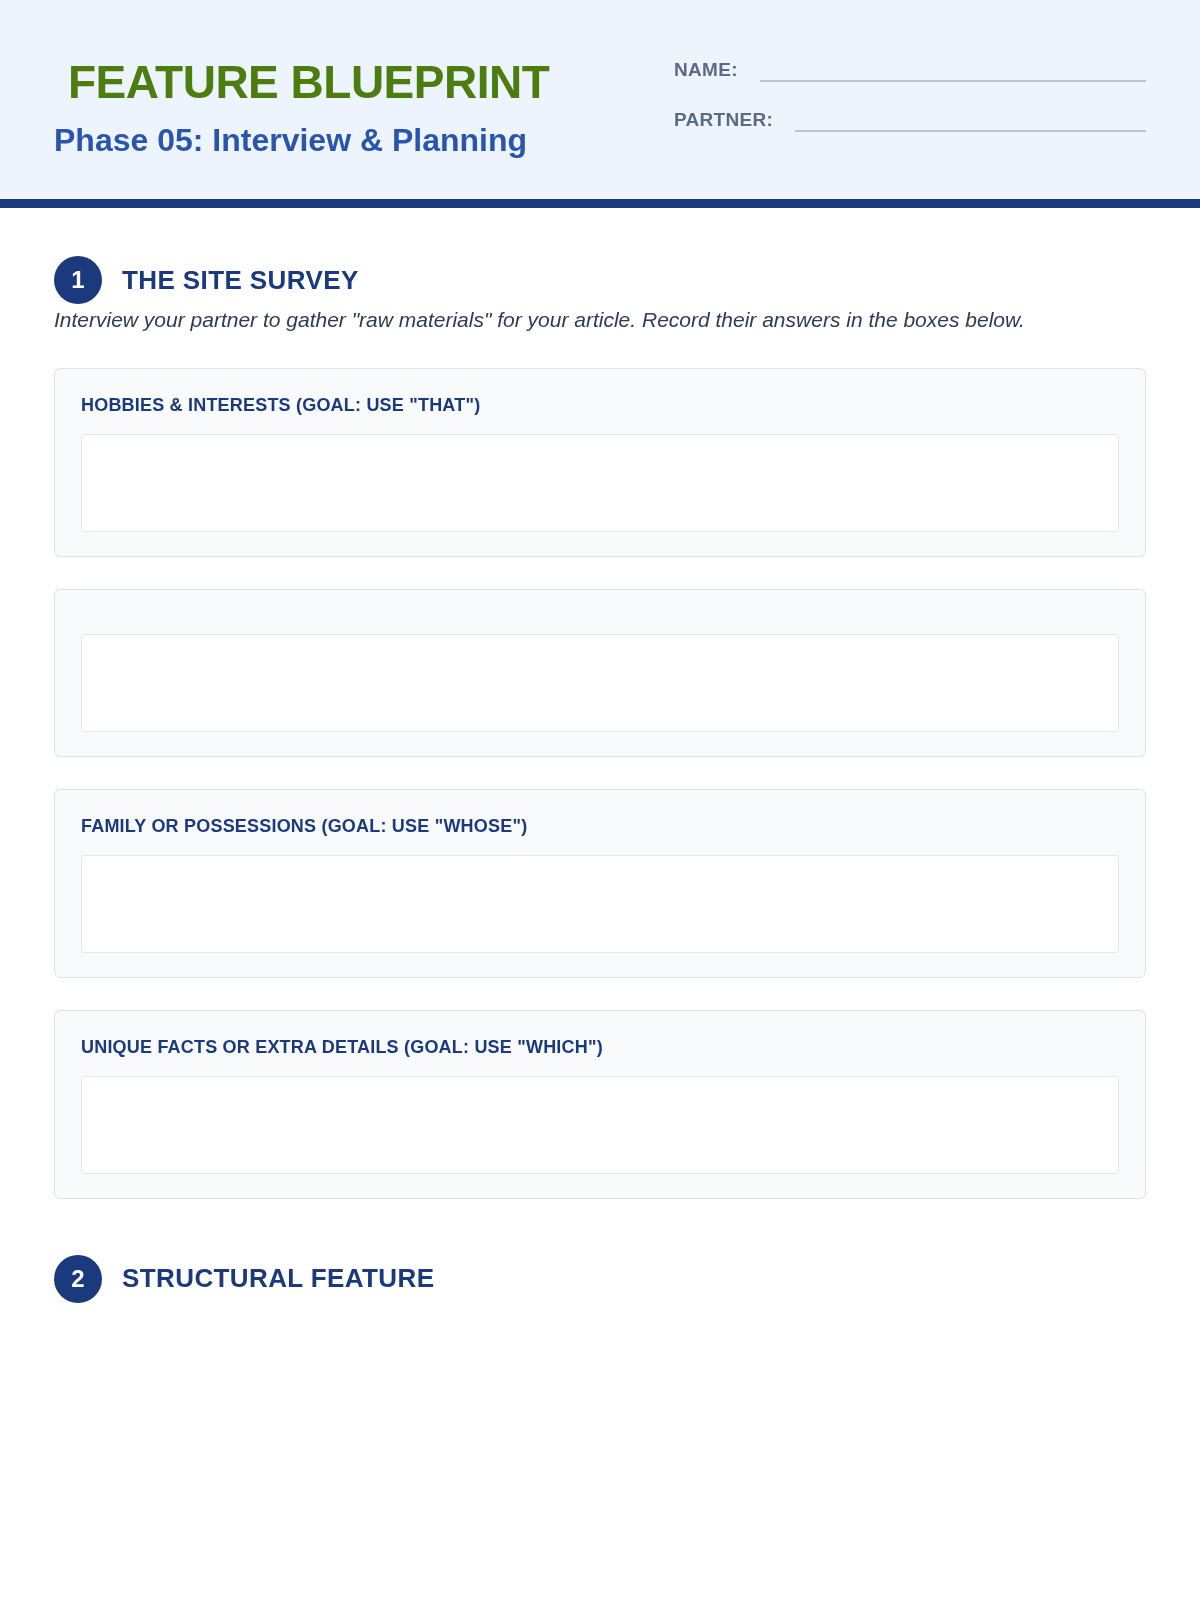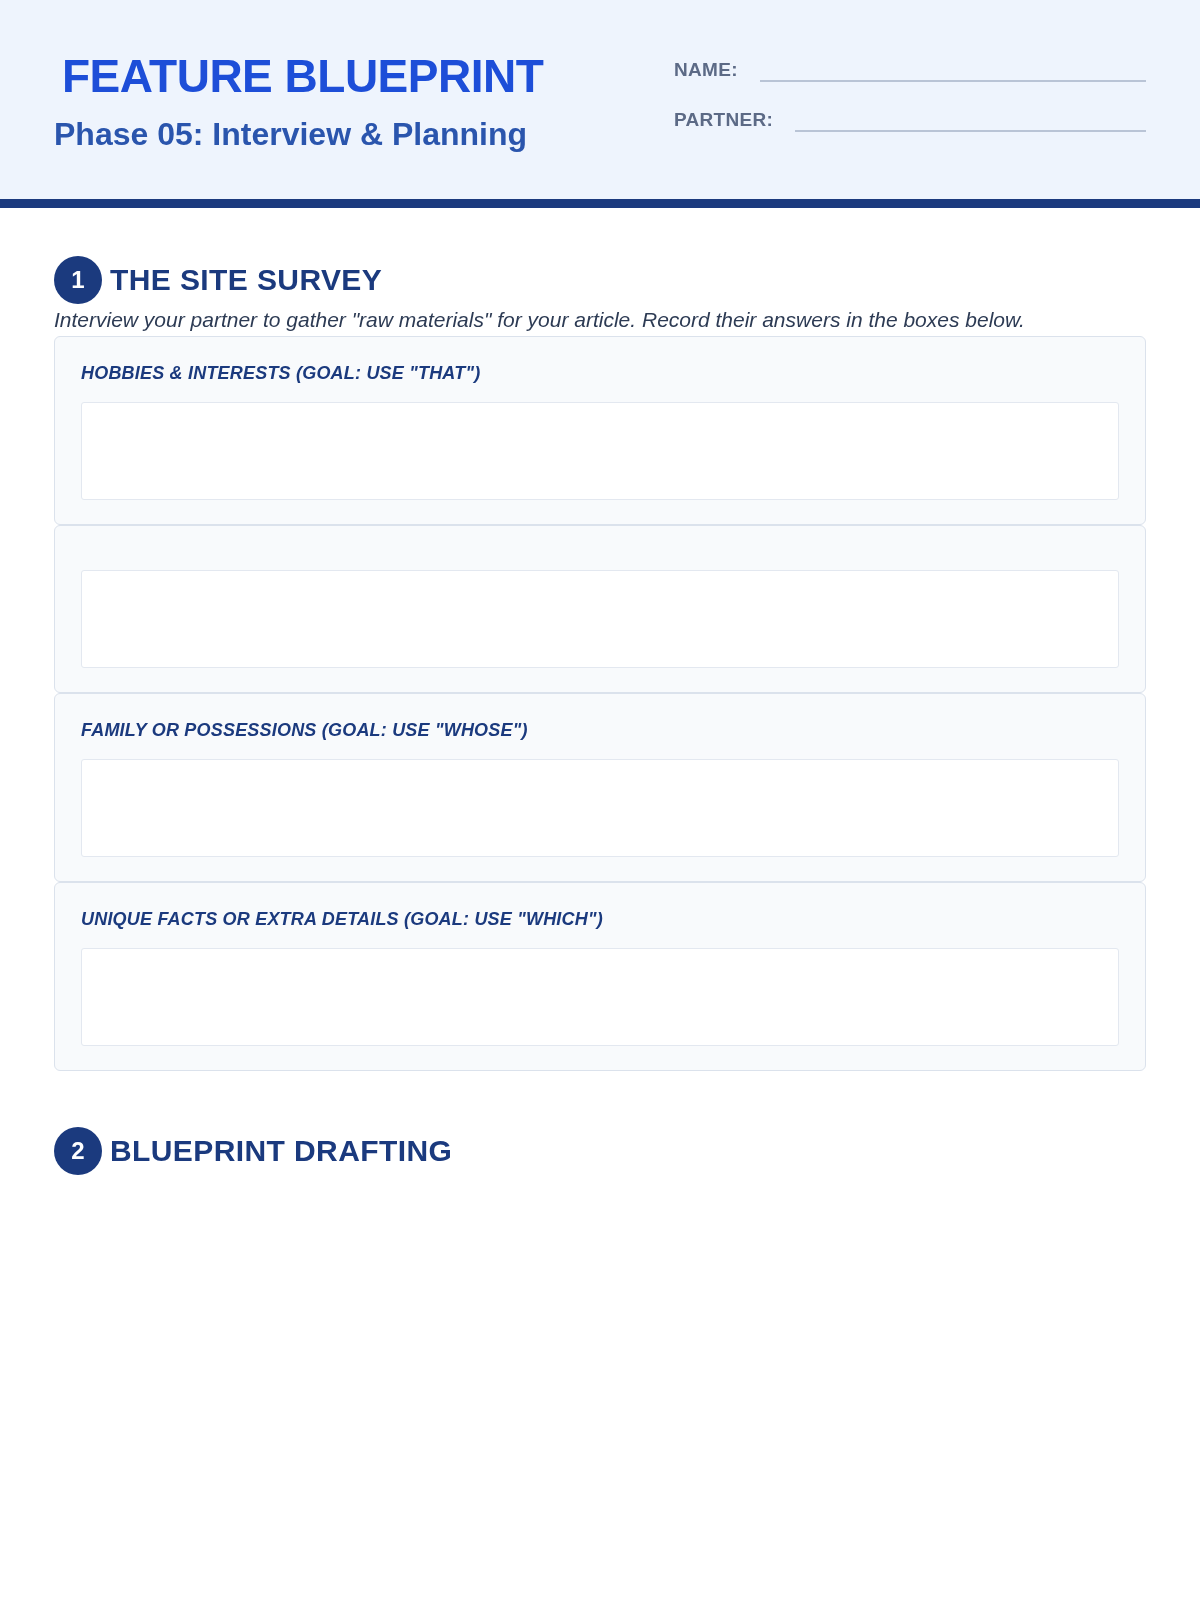--- a/index.html
+++ b/index.html
@@ -24,24 +24,24 @@
     position: relative;
     display: flex;
     align-items: flex-start;
   }
   .header-left {
     flex: 0 0 620px;
   }
   .doc-title {
     font-size: 46px;
     font-weight: bold;
-    color: #1d4ed8;
+    color: #4d7c0f;
     letter-spacing: -0.5px;
     line-height: 1.05;
-    margin: 8px;
+    margin: 14px;
   }
   .doc-subtitle {
     font-size: 32px;
     font-weight: bold;
     color: #2a55ad;
     margin-top: 16px;
   }
   .header-fields {
     flex: 1;
     padding-top: 14px;
@@ -90,41 +90,41 @@
     background: #1b3a7e;
     color: #ffffff;
     font-size: 24px;
     font-weight: bold;
     display: flex;
     align-items: center;
     justify-content: center;
     flex: 0 0 auto;
   }
   .section-title {
-    margin-left: 8px;
-    font-size: 30px;
+    margin-left: 20px;
+    font-size: 26px;
     font-weight: bold;
     color: #1b3a7e;
     letter-spacing: 0.4px;
   }
 
   .section-desc {
     font-style: italic;
     font-size: 21px;
     line-height: 1.5;
     color: #2d3b54;
     max-width: 1060px;
   }
 
   .prompt-card {
     border: 1px solid #dbe2ec;
     border-radius: 6px;
     background: #f8fafc;
     padding: 26px 26px 24px 26px;
-    font-style: italic;
+    margin-top: 32px;
   }
   .prompt-label {
     font-size: 18px;
     font-weight: bold;
     color: #1b3a7e;
     letter-spacing: 0.2px;
   }
   .answer-box {
     margin-top: 18px;
     background: #ffffff;
@@ -181,16 +181,16 @@
     <div class="answer-box"></div>
   </div>
 
   <div class="prompt-card">
     <div class="prompt-label">UNIQUE FACTS OR EXTRA DETAILS (GOAL: USE "WHICH")</div>
     <div class="answer-box"></div>
   </div>
 
   <div class="section-head second">
     <div class="step-badge">2</div>
-    <div class="section-title">BLUEPRINT DRAFTING</div>
+    <div class="section-title">STRUCTURAL FEATURE</div>
   </div>
 
 </div>
 
 </body></html>

